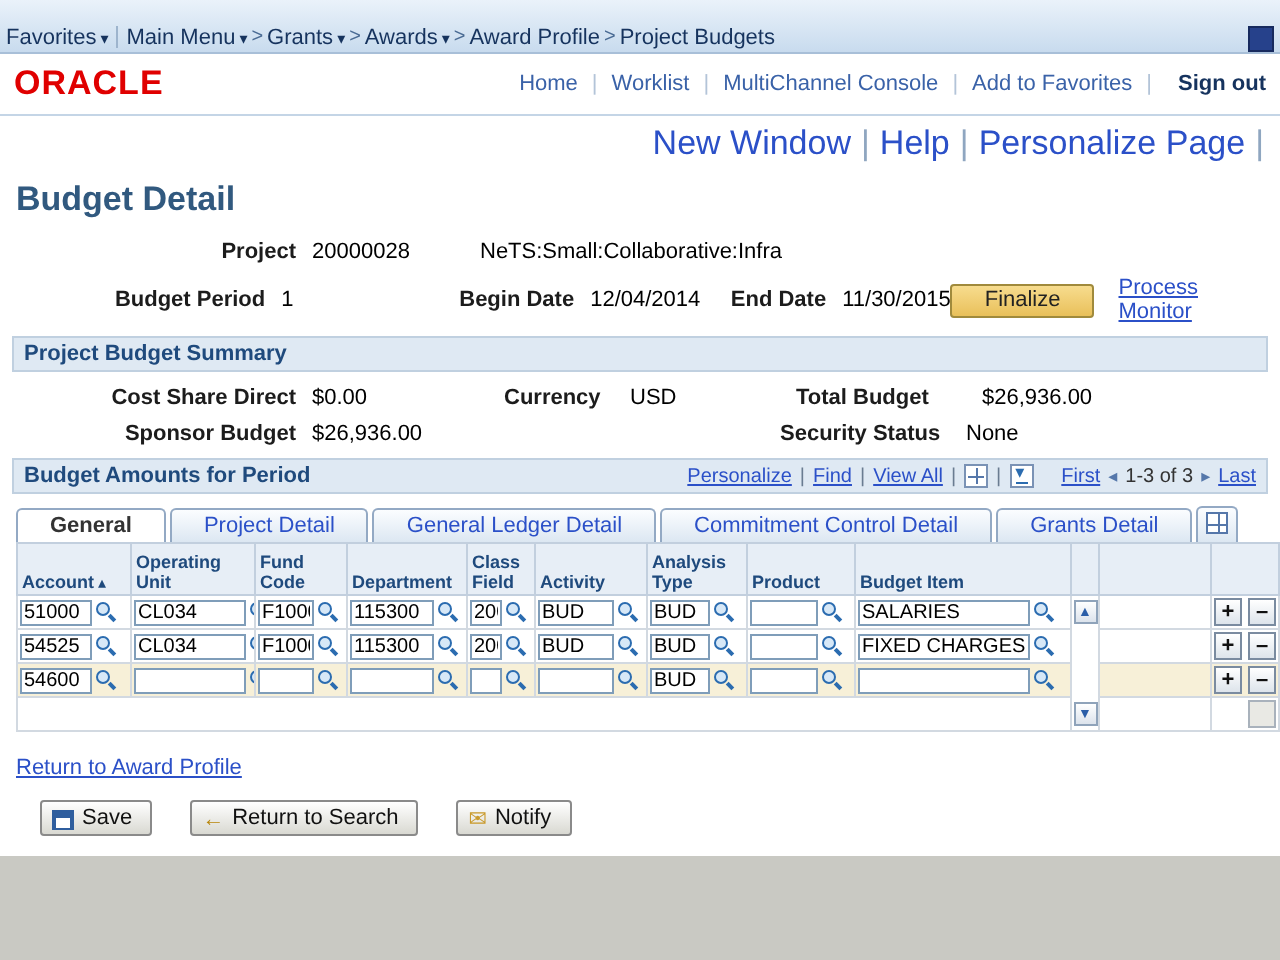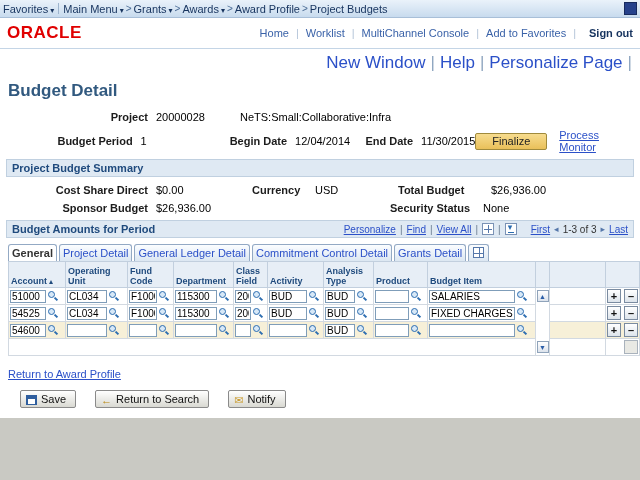--- a/index.html
+++ b/index.html
@@ -7,22 +7,22 @@
   body {
     width:640px; height:480px; overflow:hidden;
     background:#c9c9c3;
     font-family:"Liberation Sans","DejaVu Sans",sans-serif;
     font-size:11px; color:#000;
   }
   .content { background:#fff; }
 
   
   .crumbbar {
-    height:18px; display:flex; align-items:center; gap:1px;
-    padding:0 3px; font-size:11px; color:#16335e;
+    height:18px; display:flex; gap:1px;
+    padding:13px 3px; font-size:11px; color:#16335e;
     background:linear-gradient(#eaf2fa,#c8dbee);
     border-bottom:1px solid #a8bfd8;
   }
   .crumb { cursor:pointer; white-space:nowrap; color:#16335e; }
   .dd { font-size:8px; margin-left:2px; }
   .vdiv { width:1px; height:11px; background:#9db4cd; margin:0 3px; }
   .sep { color:#4a6b94; font-size:10px; margin:0 1px; }
   .corner { margin-left:auto; width:13px; height:13px; background:#26418b; border:1px solid #172a5e; }
 
   
@@ -75,21 +75,21 @@
   .ticon.gridi::after  { content:""; position:absolute; top:5px; left:1px; right:1px; height:1px; background:#5577aa; }
   .ticon.dli::before { content:"▾"; position:absolute; left:2px; top:-2px; font-size:9px; color:#2b6cb0; }
   .ticon.dli::after  { content:""; position:absolute; left:2px; right:2px; bottom:1px; height:1px; background:#2b6cb0; }
   .pgarrow { color:#5577aa; font-size:9px; }
   .range { color:#333; }
 
   
   .tabs { display:flex; align-items:flex-end; gap:2px; margin:6px 8px 0; font-size:11px; }
   .tab {
     border:1px solid #93a9c4; border-bottom:none; border-radius:3px 3px 0 0;
-    padding:2px 3px; background:linear-gradient(#fbfdff,#dce7f2); color:#2b50c8; cursor:pointer; white-space:nowrap;
+    padding:2px 16px; background:linear-gradient(#fbfdff,#dce7f2); color:#2b50c8; cursor:pointer; white-space:nowrap;
   }
   .tab.active { background:#fff; color:#333; font-weight:bold; }
   .tab.icontab { padding:2px 4px 1px; }
   .mini-grid { display:inline-block; width:11px; height:11px; border:1px solid #5577aa; position:relative; background:#fff; }
   .mini-grid::before { content:""; position:absolute; left:5px; top:0; bottom:0; width:1px; background:#5577aa; }
   .mini-grid::after  { content:""; position:absolute; top:5px; left:0; right:0; height:1px; background:#5577aa; }
 
   
   table.grid { border-collapse:collapse; table-layout:fixed; width:631px; margin-left:8px; font-size:10px; }
   table.grid th {
@@ -99,21 +99,21 @@
   }
   table.grid td { border:1px solid #d2d9e1; padding:1px 1px; height:17px; background:#fff; white-space:nowrap; overflow:hidden; }
   tr.hl td { background:#f7f0d8; }
   td.nb, th.nb { border:none; background:transparent; }
   .sort { font-size:8px; color:#1f4a7d; margin-left:2px; }
 
   input.cellin {
     border:1px solid #7f9db9; height:13px; font-size:10px; padding:0 1px;
     font-family:"Liberation Sans","DejaVu Sans",sans-serif; vertical-align:middle; background:#fff;
   }
-  .wacct{width:36px}.woper{width:40px}.wfund{width:28px}.wdept{width:42px}.wclass{width:16px}
+  .wacct{width:36px}.woper{width:56px}.wfund{width:28px}.wdept{width:42px}.wclass{width:16px}
   .wact{width:38px}.wanal{width:30px}.wprod{width:34px}.wbud{width:86px}
 
   .lkp { display:inline-block; width:11px; height:12px; position:relative; vertical-align:middle; margin-left:1px; cursor:pointer; }
   .lkp::before { content:""; position:absolute; left:1px; top:1px; width:5px; height:5px; border:1.5px solid #2b6cb0; border-radius:50%; background:#d7e8f7; }
   .lkp::after { content:""; position:absolute; left:7px; top:8px; width:4px; height:2px; background:#2b6cb0; transform:rotate(45deg); }
 
   .rowbtns { display:flex; gap:3px; justify-content:flex-end; }
   .rowbtn {
     width:14px; height:14px; padding:0; cursor:pointer;
     border:1px solid #7a8ba0; background:linear-gradient(#fff,#dde4eb);

